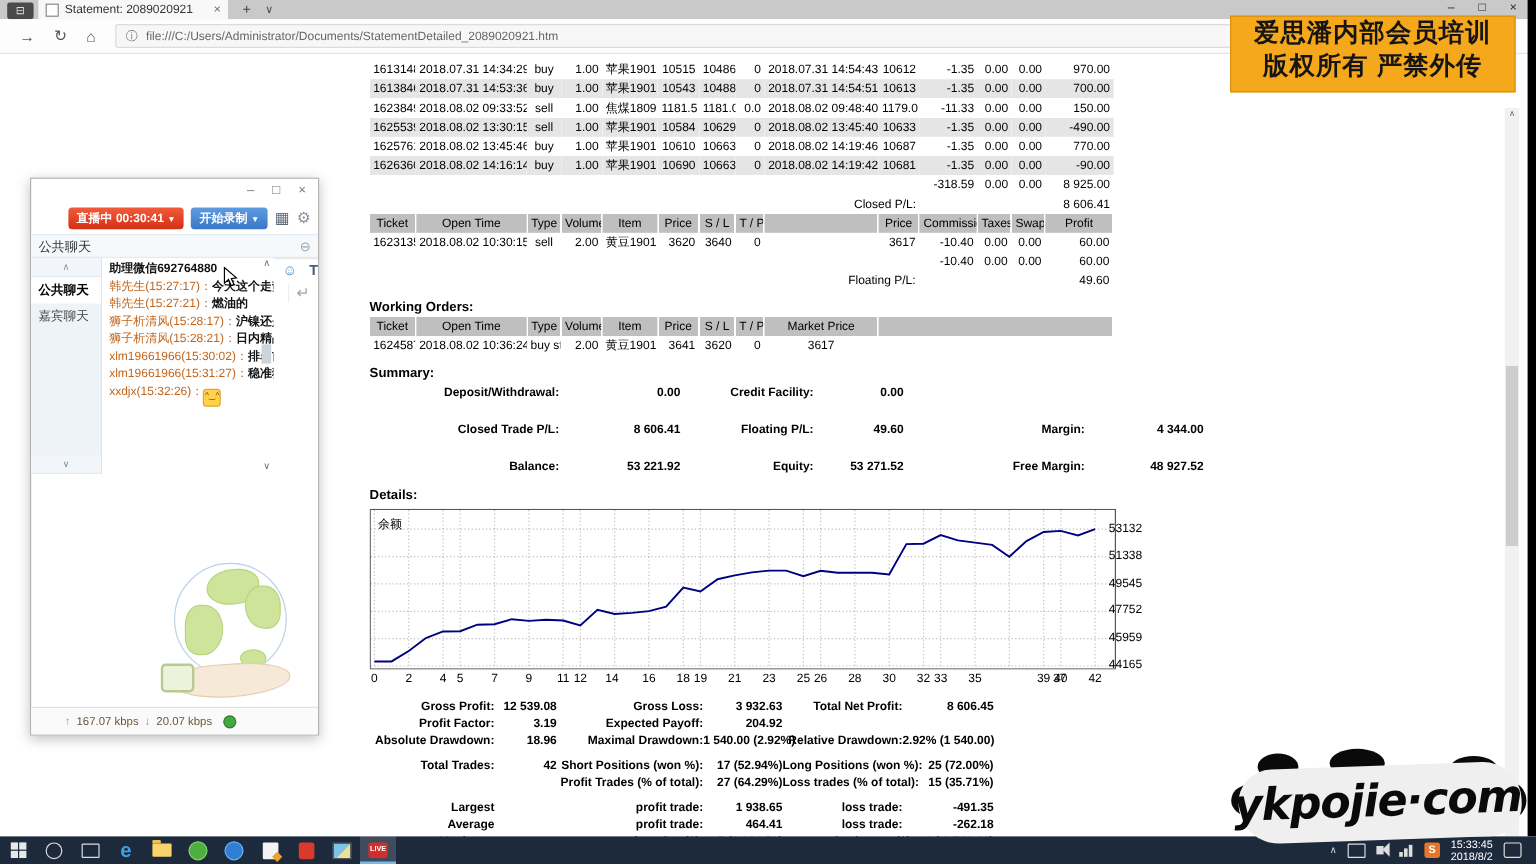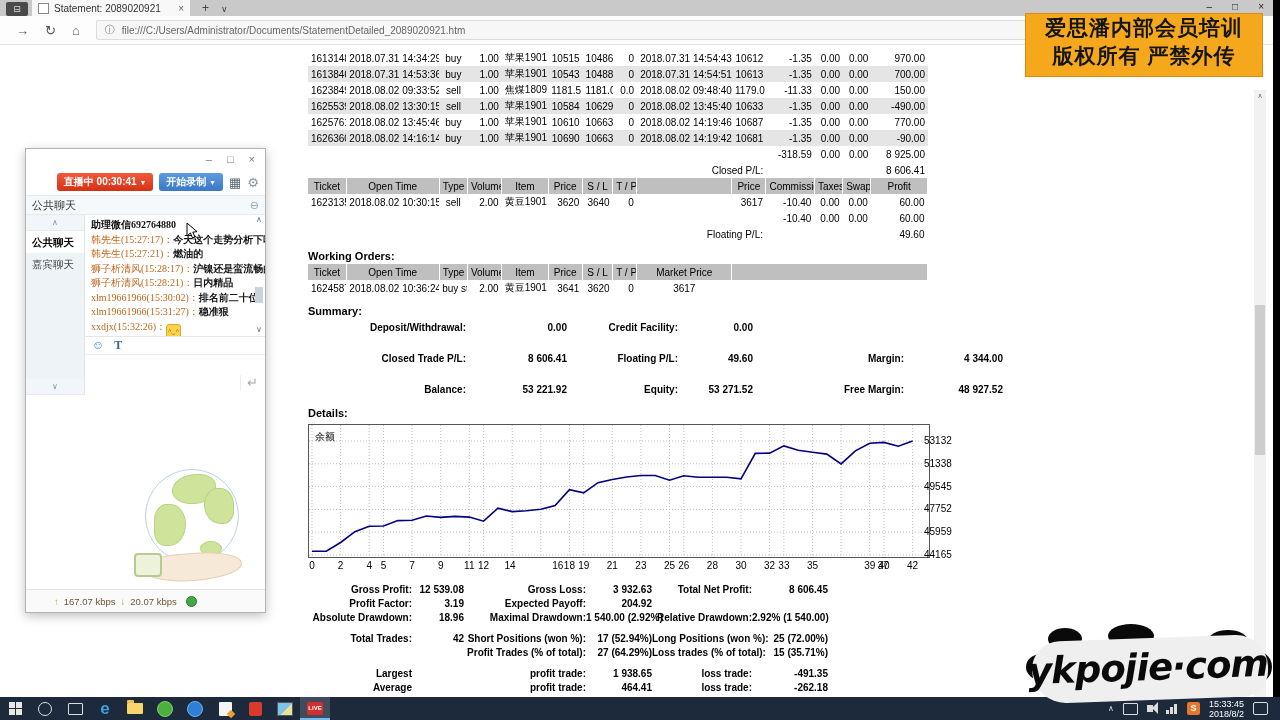--- a/index.html
+++ b/index.html
@@ -60,21 +60,21 @@
   .gear-ic{color:#8a949e;font-size:13px;}
   .ct-header{height:18px;background:#f6f9fb;border-top:1px solid #e4eaf0;border-bottom:1px solid #e4eaf0;display:flex;align-items:center;font-size:11px;color:#333;padding:0 6px;}
   .ct-header .sp{flex:1;}
   .ct-header .collapse{color:#9aa6b0;font-size:11px;}
   .ct-main{height:180px;display:flex;}
   .ct-side{width:58px;background:#eef3f8;border-right:1px solid #dde4ea;display:flex;flex-direction:column;}
   .side-arrow{height:15px;text-align:center;color:#7d93a8;font-size:8px;line-height:15px;background:#f2f6fa;border-bottom:1px solid #e2e9ef;}
   .side-item{height:22px;line-height:22px;font-size:10.5px;padding-left:6px;color:#444;white-space:nowrap;}
   .side-item.sel{background:#fff;font-weight:bold;color:#000;}
   .side-fill{flex:1;}
-  .ct-chat{flex:1;display:flex;flex-direction:column;min-width:0;font-family:Liberation Serif, serif;}
+  .ct-chat{flex:1;display:flex;min-width:0;}
   .msgs{flex:1;position:relative;padding:3px 14px 0 6px;overflow:hidden;}
   .msg{font-size:10px;line-height:14.5px;white-space:nowrap;}
   .mname{color:#c2651b;}
   .mtext{font-weight:bold;color:#151515;}
   .sysname{font-weight:bold;color:#111;}
   .emoji-face{display:inline-block;width:13px;height:13px;background:#ffd14d;border:1px solid #e0a82e;border-radius:3px;font-size:7px;line-height:12px;text-align:center;color:#7a4a00;vertical-align:-3px;}
   .msg-scroll{position:absolute;right:0;top:0;bottom:0;width:12px;}
   .msg-scroll .a{position:absolute;left:0;width:12px;text-align:center;color:#5d7385;font-size:8px;}
   .msg-scroll .thumb{position:absolute;left:2px;width:8px;height:16px;background:#ccd4db;top:72px;}
   .fmt-bar{height:17px;border-top:1px solid #e7e7e7;display:flex;align-items:center;gap:10px;padding-left:7px;}
@@ -488,21 +488,21 @@
           <span class="ylab" style="top: 13px;">53132</span>
           <span class="xlab" style="left: -5px;">0</span>
           <span class="xlab" style="left: 23.6px;">2</span>
           <span class="xlab" style="left: 52.2px;">4</span>
           <span class="xlab" style="left: 66.5px;">5</span>
           <span class="xlab" style="left: 95.1px;">7</span>
           <span class="xlab" style="left: 123.7px;">9</span>
           <span class="xlab" style="left: 152.3px;">11</span>
           <span class="xlab" style="left: 166.6px;">12</span>
           <span class="xlab" style="left: 193px;">14</span>
-          <span class="xlab" style="left: 223.8px; margin-left: 17px;">16</span>
+          <span class="xlab" style="left: 223.8px;">16</span>
           <span class="xlab" style="left: 252.4px;">18</span>
           <span class="xlab" style="left: 266.7px;">19</span>
           <span class="xlab" style="left: 295.3px;">21</span>
           <span class="xlab" style="left: 323.9px;">23</span>
           <span class="xlab" style="left: 352.5px;">25</span>
           <span class="xlab" style="left: 366.8px;">26</span>
           <span class="xlab" style="left: 395.4px;">28</span>
           <span class="xlab" style="left: 424px;">30</span>
           <span class="xlab" style="left: 452.6px;">32</span>
           <span class="xlab" style="left: 466.9px;">33</span>

